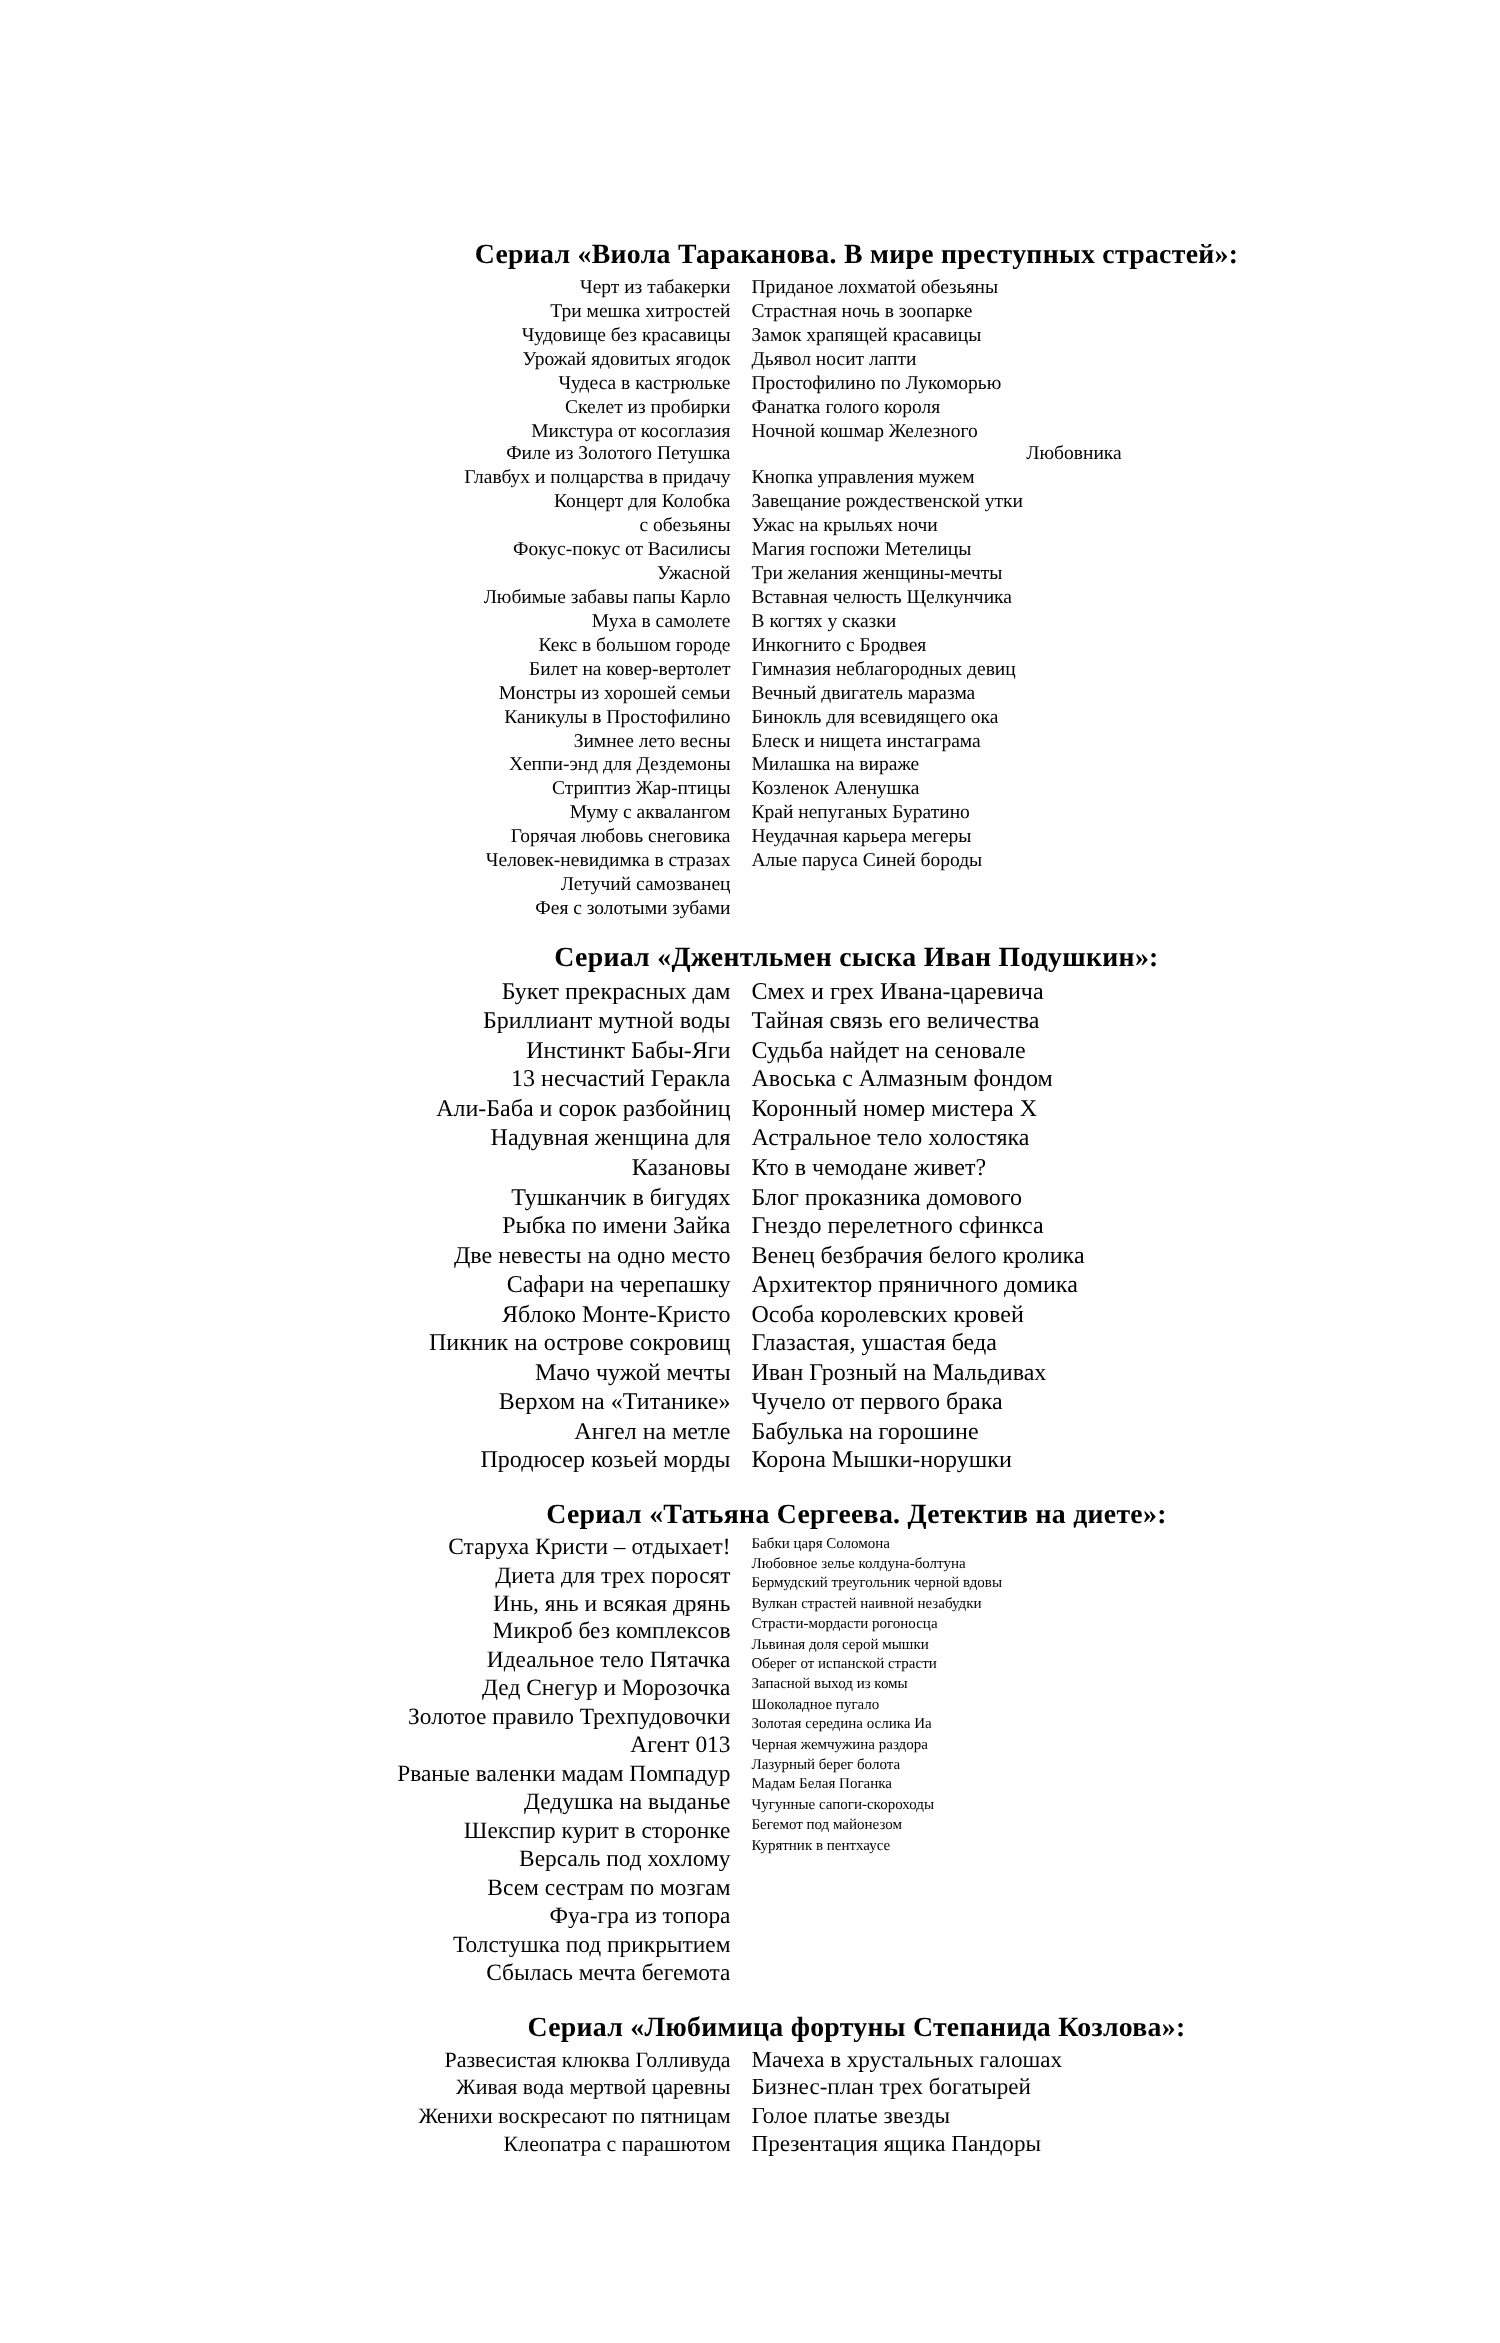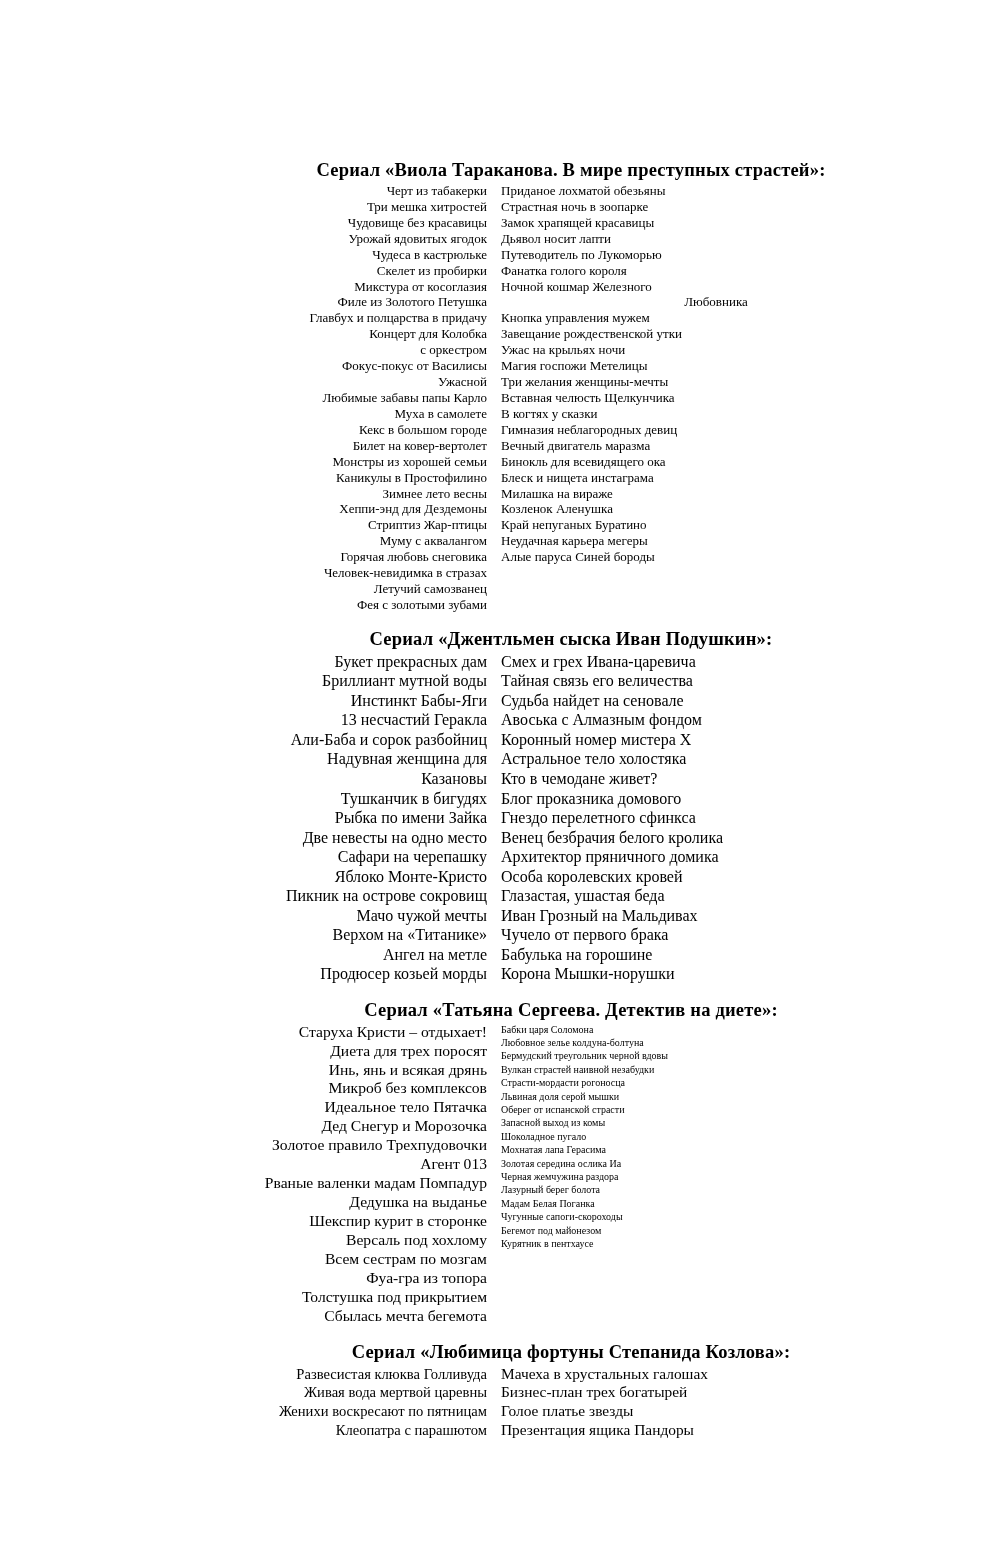--- a/index.html
+++ b/index.html
@@ -96,21 +96,21 @@
           <span class="item">Черт из табакерки</span>
           <span class="item">Три мешка хитростей</span>
           <span class="item">Чудовище без красавицы</span>
           <span class="item">Урожай ядовитых ягодок</span>
           <span class="item">Чудеса в кастрюльке</span>
           <span class="item">Скелет из пробирки</span>
           <span class="item">Микстура от косоглазия</span>
           <span class="item">Филе из Золотого Петушка</span>
           <span class="item">Главбух и полцарства в придачу</span>
           <span class="item">Концерт для Колобка</span>
-          <span class="item cont">с оркестром</span>
+          <span class="item cont">с обезьяны</span>
           <span class="item">Фокус-покус от Василисы</span>
           <span class="item cont">Ужасной</span>
           <span class="item">Любимые забавы папы Карло</span>
           <span class="item">Муха в самолете</span>
           <span class="item">Кекс в большом городе</span>
           <span class="item">Билет на ковер-вертолет</span>
           <span class="item">Монстры из хорошей семьи</span>
           <span class="item">Каникулы в Простофилино</span>
           <span class="item">Зимнее лето весны</span>
           <span class="item">Хеппи-энд для Дездемоны</span>
@@ -119,31 +119,32 @@
           <span class="item">Горячая любовь снеговика</span>
           <span class="item">Человек-невидимка в стразах</span>
           <span class="item">Летучий самозванец</span>
           <span class="item">Фея с золотыми зубами</span>
         </div>
         <div class="col-right">
           <span class="item">Приданое лохматой обезьяны</span>
           <span class="item">Страстная ночь в зоопарке</span>
           <span class="item">Замок храпящей красавицы</span>
           <span class="item">Дьявол носит лапти</span>
-          <span class="item">Путеводитель по Лукоморью</span>
+          <span class="item">Простофилино по Лукоморью</span>
           <span class="item">Фанатка голого короля</span>
           <span class="item">Ночной кошмар Железного</span>
           <span class="item" style="text-align:center; display:block; padding-left:0;">Любовника</span>
           <span class="item">Кнопка управления мужем</span>
           <span class="item">Завещание рождественской утки</span>
           <span class="item">Ужас на крыльях ночи</span>
           <span class="item">Магия госпожи Метелицы</span>
           <span class="item">Три желания женщины-мечты</span>
           <span class="item">Вставная челюсть Щелкунчика</span>
           <span class="item">В когтях у сказки</span>
+          <span class="item">Инкогнито с Бродвея</span>
           <span class="item">Гимназия неблагородных девиц</span>
           <span class="item">Вечный двигатель маразма</span>
           <span class="item">Бинокль для всевидящего ока</span>
           <span class="item">Блеск и нищета инстаграма</span>
           <span class="item">Милашка на вираже</span>
           <span class="item">Козленок Аленушка</span>
           <span class="item">Край непуганых Буратино</span>
           <span class="item">Неудачная карьера мегеры</span>
           <span class="item">Алые паруса Синей бороды</span>
         </div>
@@ -218,21 +219,20 @@
         <div class="col-right">
           <span class="item">Бабки царя Соломона</span>
           <span class="item">Любовное зелье колдуна-болтуна</span>
           <span class="item">Бермудский треугольник черной вдовы</span>
           <span class="item">Вулкан страстей наивной незабудки</span>
           <span class="item">Страсти-мордасти рогоносца</span>
           <span class="item">Львиная доля серой мышки</span>
           <span class="item">Оберег от испанской страсти</span>
           <span class="item">Запасной выход из комы</span>
           <span class="item">Шоколадное пугало</span>
-          <span class="item">Мохнатая лапа Герасима</span>
           <span class="item">Золотая середина ослика Иа</span>
           <span class="item">Черная жемчужина раздора</span>
           <span class="item">Лазурный берег болота</span>
           <span class="item">Мадам Белая Поганка</span>
           <span class="item">Чугунные сапоги-скороходы</span>
           <span class="item">Бегемот под майонезом</span>
           <span class="item">Курятник в пентхаусе</span>
         </div>
       </div>
     </div>

